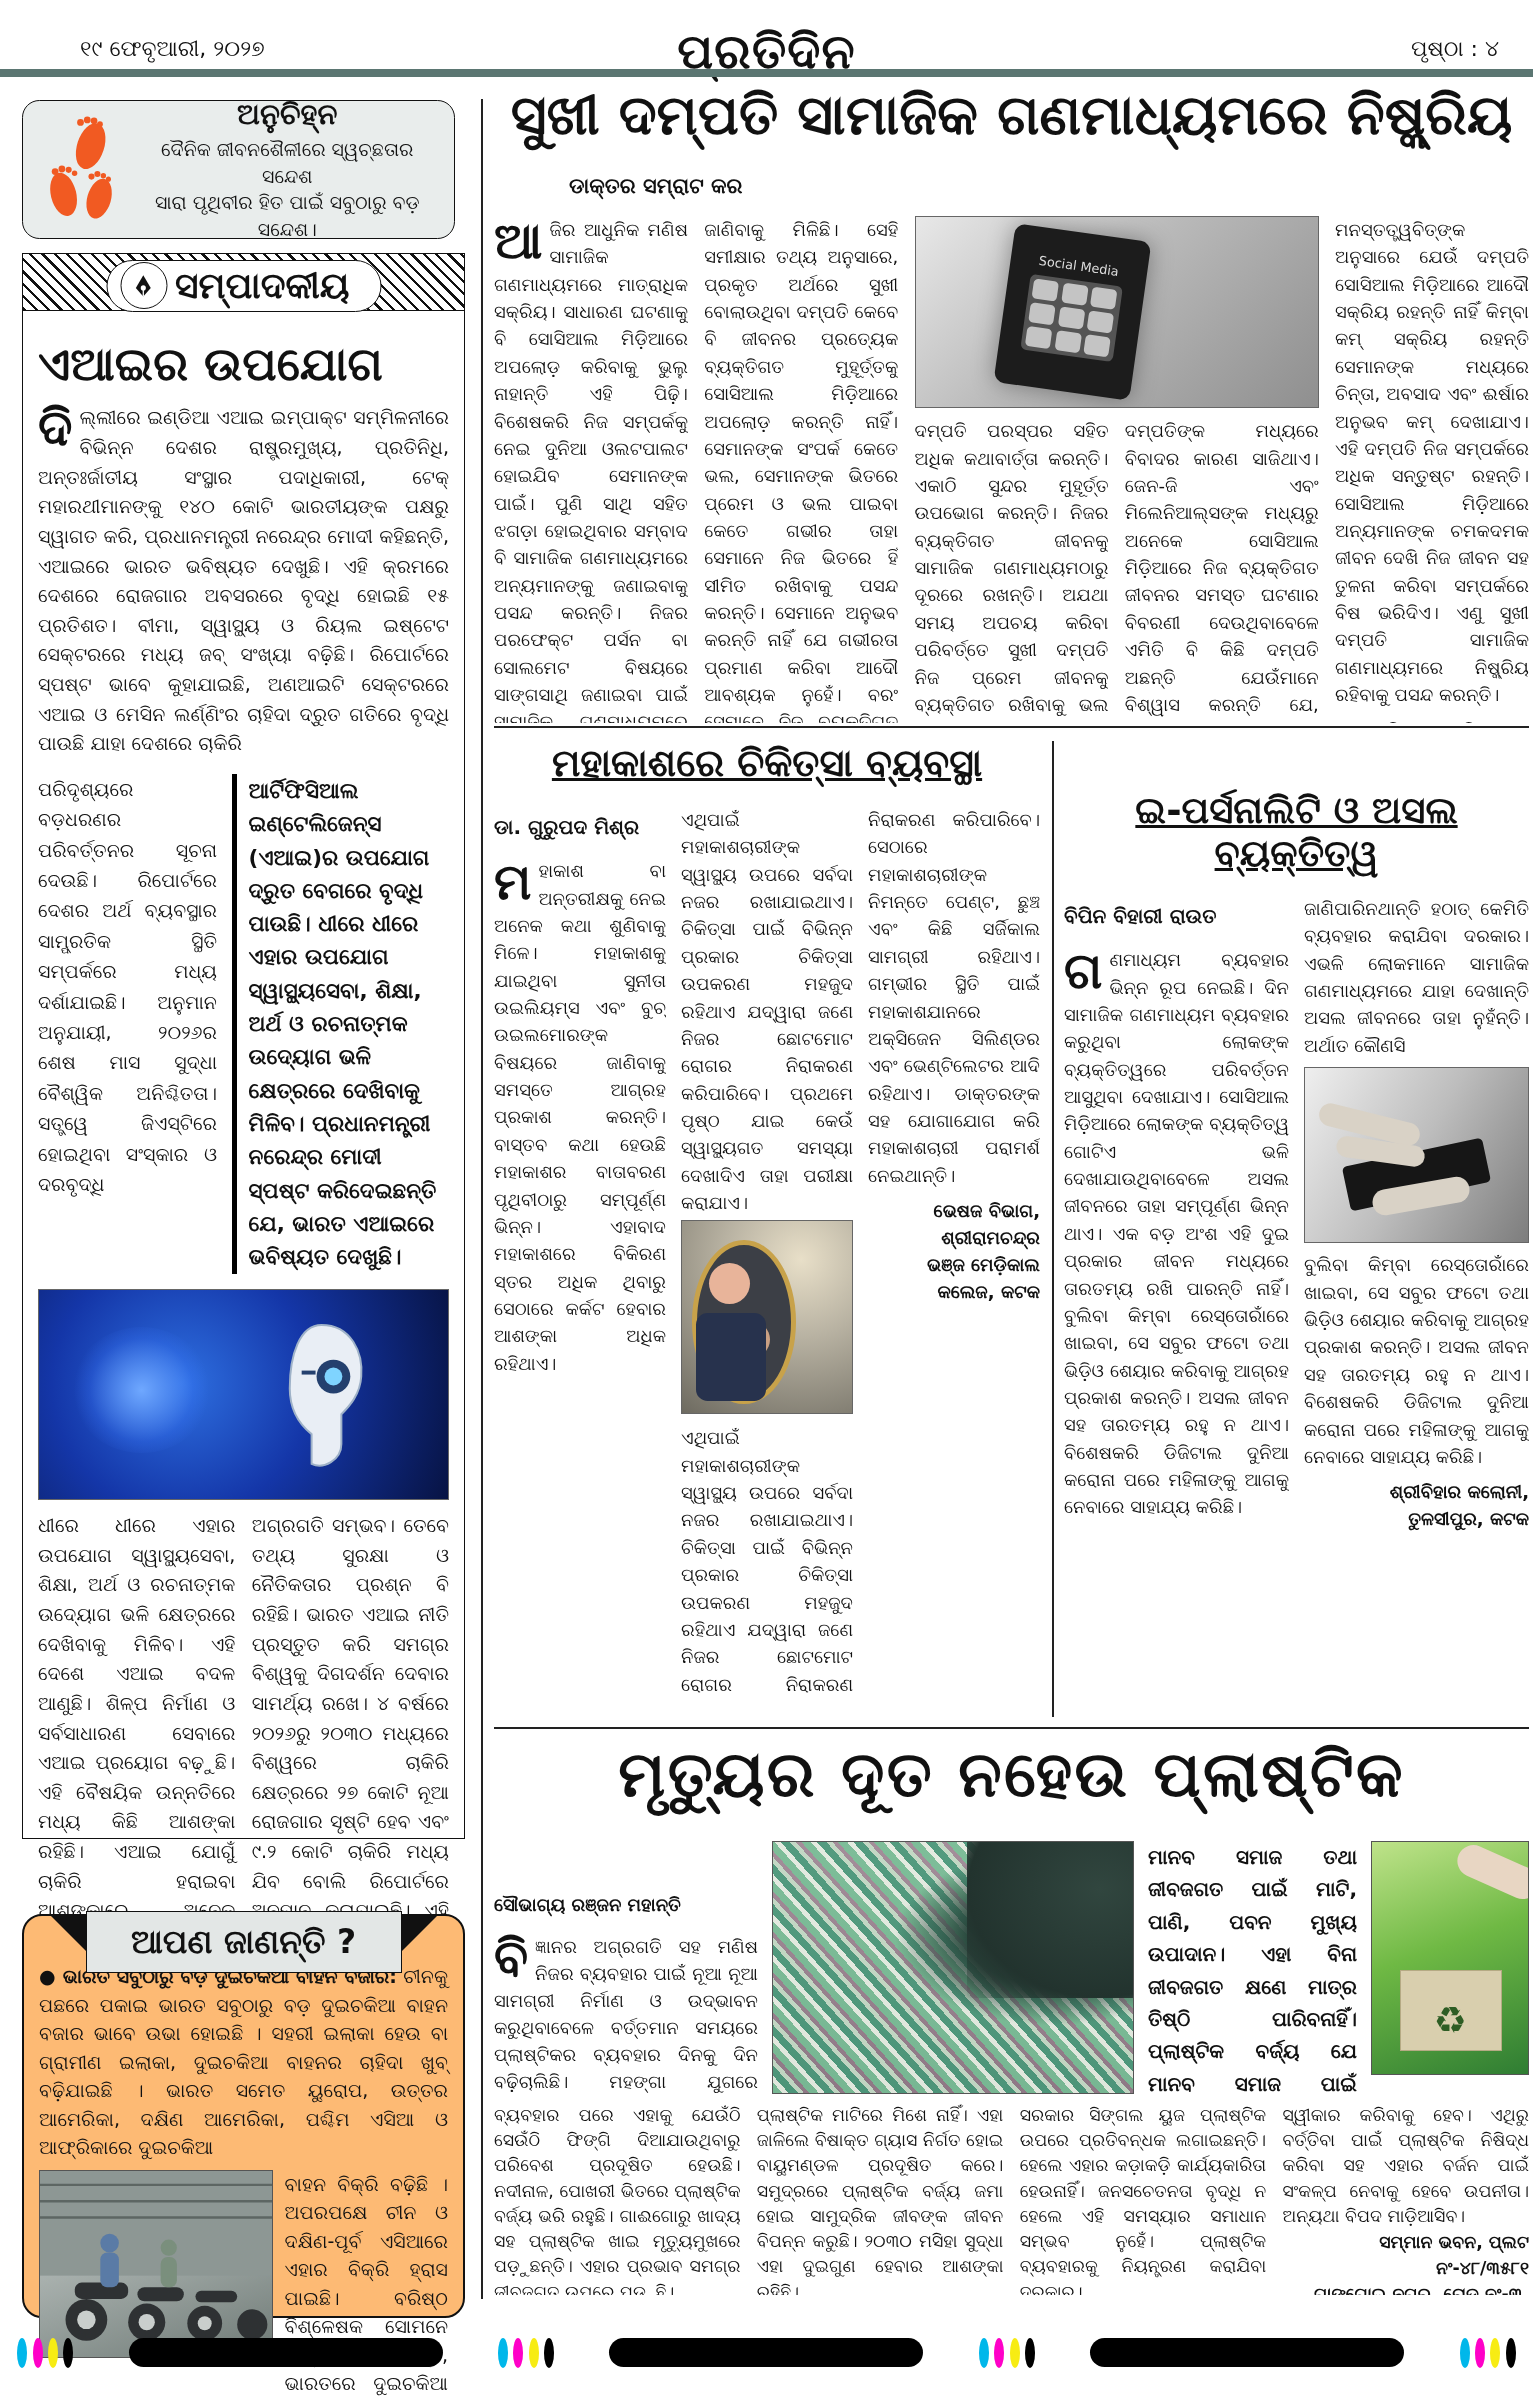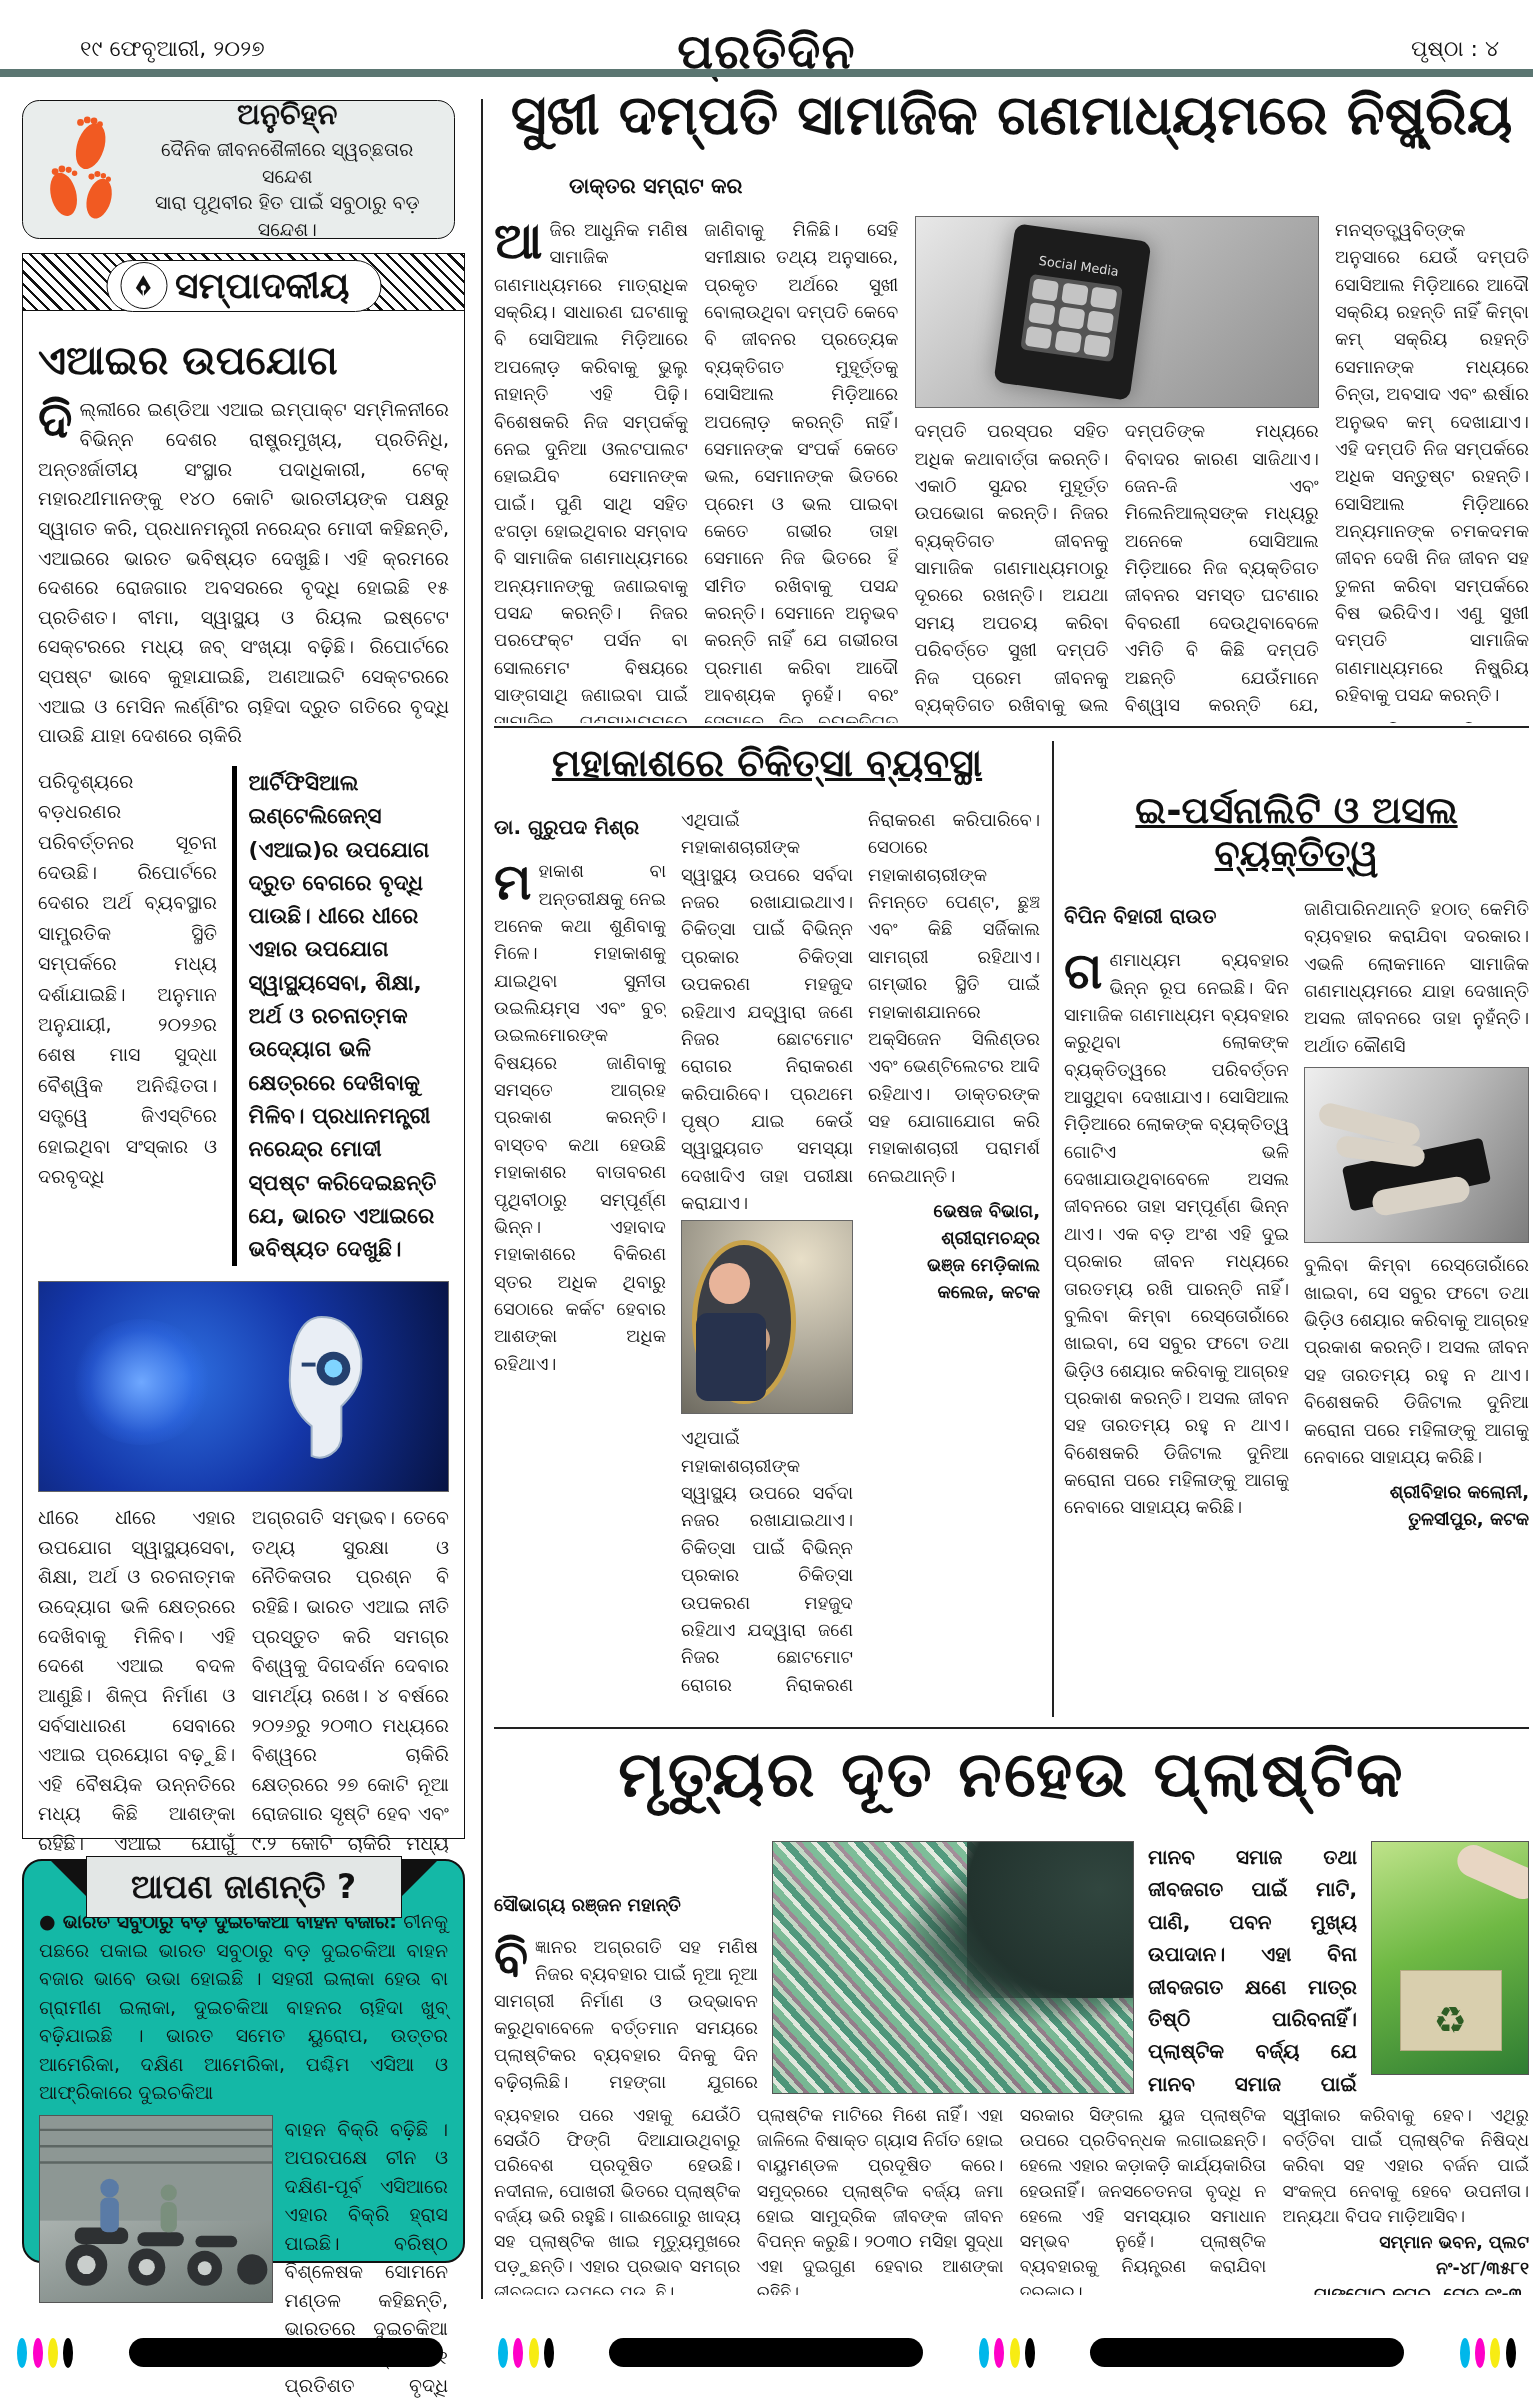--- a/index.html
+++ b/index.html
@@ -24,32 +24,32 @@
   
   .edbox{top:253px;left:22px;width:443px;height:1586px;border:1.7px solid #111;box-sizing:border-box;background:#fff;}
   .ed-band{position:relative;height:56px;border-bottom:1.7px solid #111;
     background:repeating-linear-gradient(45deg,#111 0 2.3px,#fff 2.3px 8.7px);}
   .ed-pill{position:absolute;left:50%;top:5.8px;transform:translateX(-50%);width:273px;height:50px;background:#fff;
     border:1.7px solid #111;border-radius:28px;display:flex;align-items:center;justify-content:center;gap:8.1px;}
   .ed-pill-label{font-size:36px;font-weight:bold;}
   .ed-pen{width:45px;height:45px;border-radius:50%;border:1.7px solid #111;background:#fff;display:flex;
     align-items:center;justify-content:center;margin-left:-17.4px;}
   .ed-inner{padding:5.8px 15px;box-sizing:border-box;}
-  .ed-head{font-size:40px;font-weight:bold;margin:20px 0 11.6px 0;}
+  .ed-head{font-size:46px;font-weight:bold;margin:20px 0 11.6px 0;}
   .ed-p{font-size:19px;line-height:1.56;}
   .ed-row{display:flex;gap:15px;margin-top:15px;}
   .ed-side{flex:1;font-size:19px;line-height:1.6;}
   .ed-quote{flex:1.12;font-size:21.5px;line-height:1.55;font-weight:bold;border-left:5.8px solid #000;padding-left:11.6px;}
   .ai-img{margin:15px 0 11.6px 0;height:209px;border:0.6px solid #666;position:relative;overflow:hidden;
     background:radial-gradient(circle at 35% 45%, #2e6fe0 0%, #1436a8 45%, #071343 100%);}
   .ed-cols{column-count:2;column-gap:16.3px;font-size:19px;line-height:1.56;height:773px;overflow:hidden;margin-top:4.6px;}
   .drop{float:left;font-size:50px;line-height:.85;font-weight:bold;padding:3.5px 7px 0 0;}
   
-  .know{top:1859px;left:22px;width:443px;height:404px;border:2.3px solid #111;border-radius:20px;box-sizing:border-box;
-    padding:46px 15px 10.5px 15px;background:#14b8a6;}
+  .know{top:1914px;left:22px;width:443px;height:404px;border:2.3px solid #111;border-radius:20px;box-sizing:border-box;
+    padding:46px 15px 10.5px 15px;background:#fdba74;}
   .know-tab{position:absolute;top:-4.6px;left:50%;transform:translateX(-50%);width:314px;height:60px;background:#e3e7e6;
     border:1.7px solid #111;display:flex;align-items:center;justify-content:center;z-index:2;}
   .know-tab:before,.know-tab:after{content:"";position:absolute;top:3.5px;border-style:solid;z-index:-1;}
   .know-tab:before{left:-36px;border-width:0 36px 36px 0;border-color:transparent #111 transparent transparent;}
   .know-tab:after{right:-36px;border-width:36px 36px 0 0;border-color:#111 transparent transparent transparent;}
   .know-title{font-size:33px;font-weight:bold;}
   .know-p{font-size:19px;line-height:1.5;}
   .know-row{display:flex;gap:11.6px;margin-top:8.1px;}
   .moto{width:232px;height:186px;flex:none;border:0.6px solid #555;position:relative;overflow:hidden;
     background:linear-gradient(160deg,#cfd4d2 0%,#9aa3a0 55%,#6f7a76 100%);}

